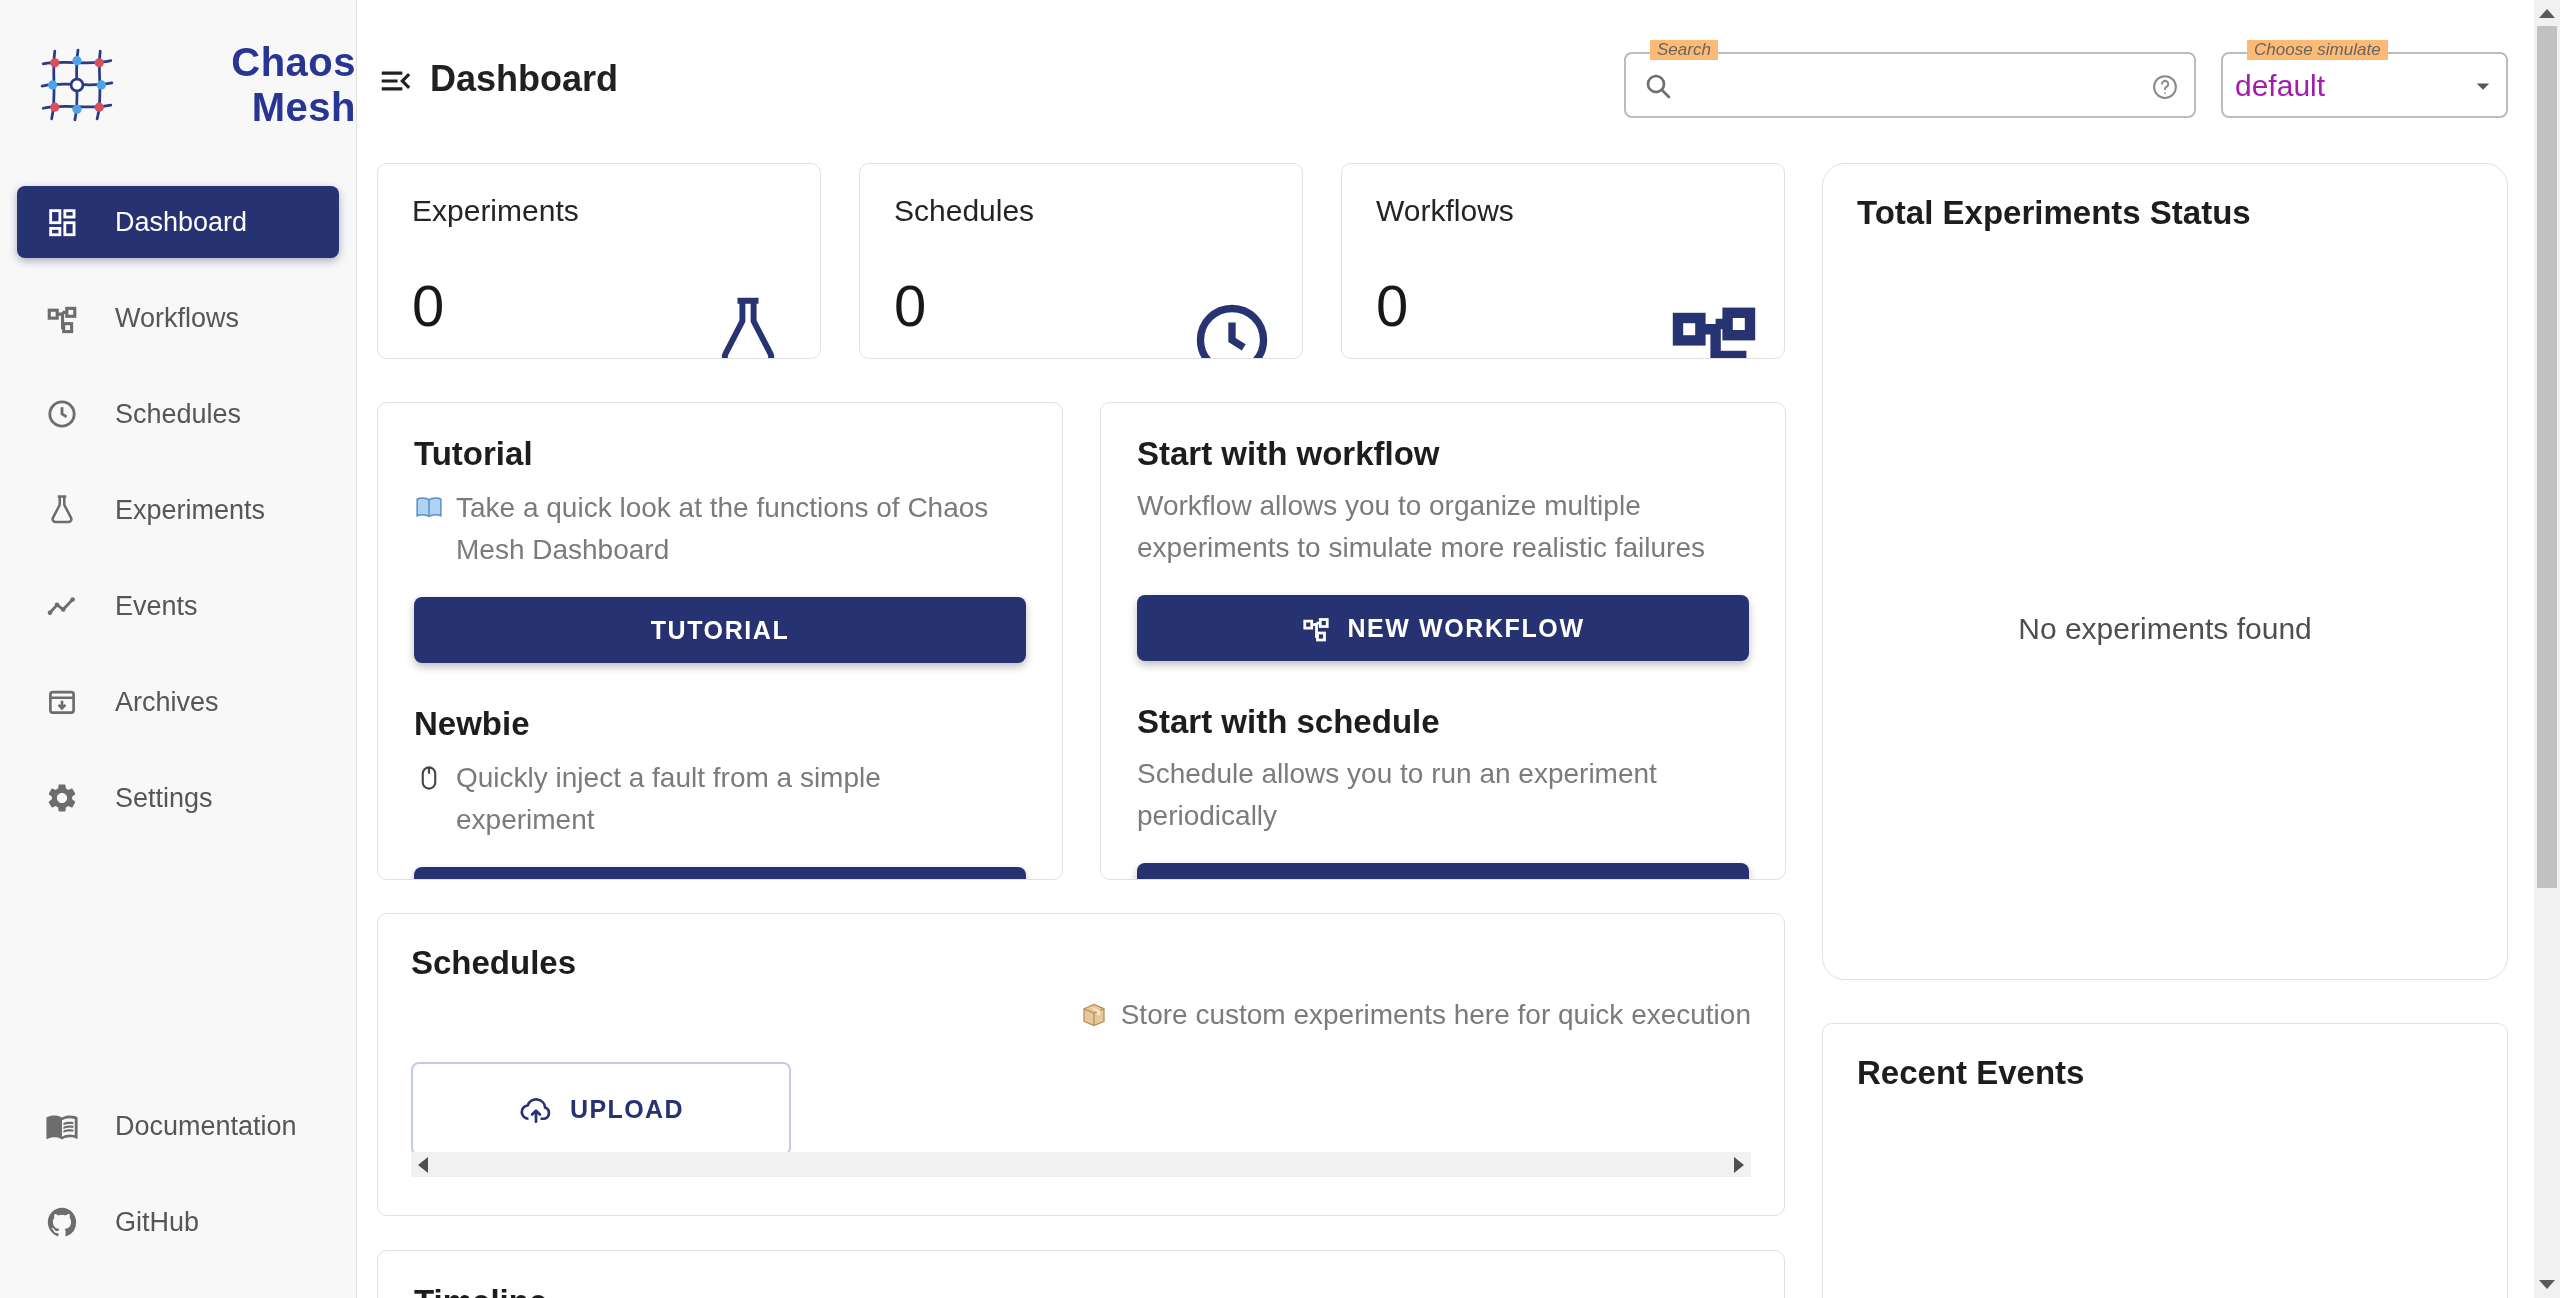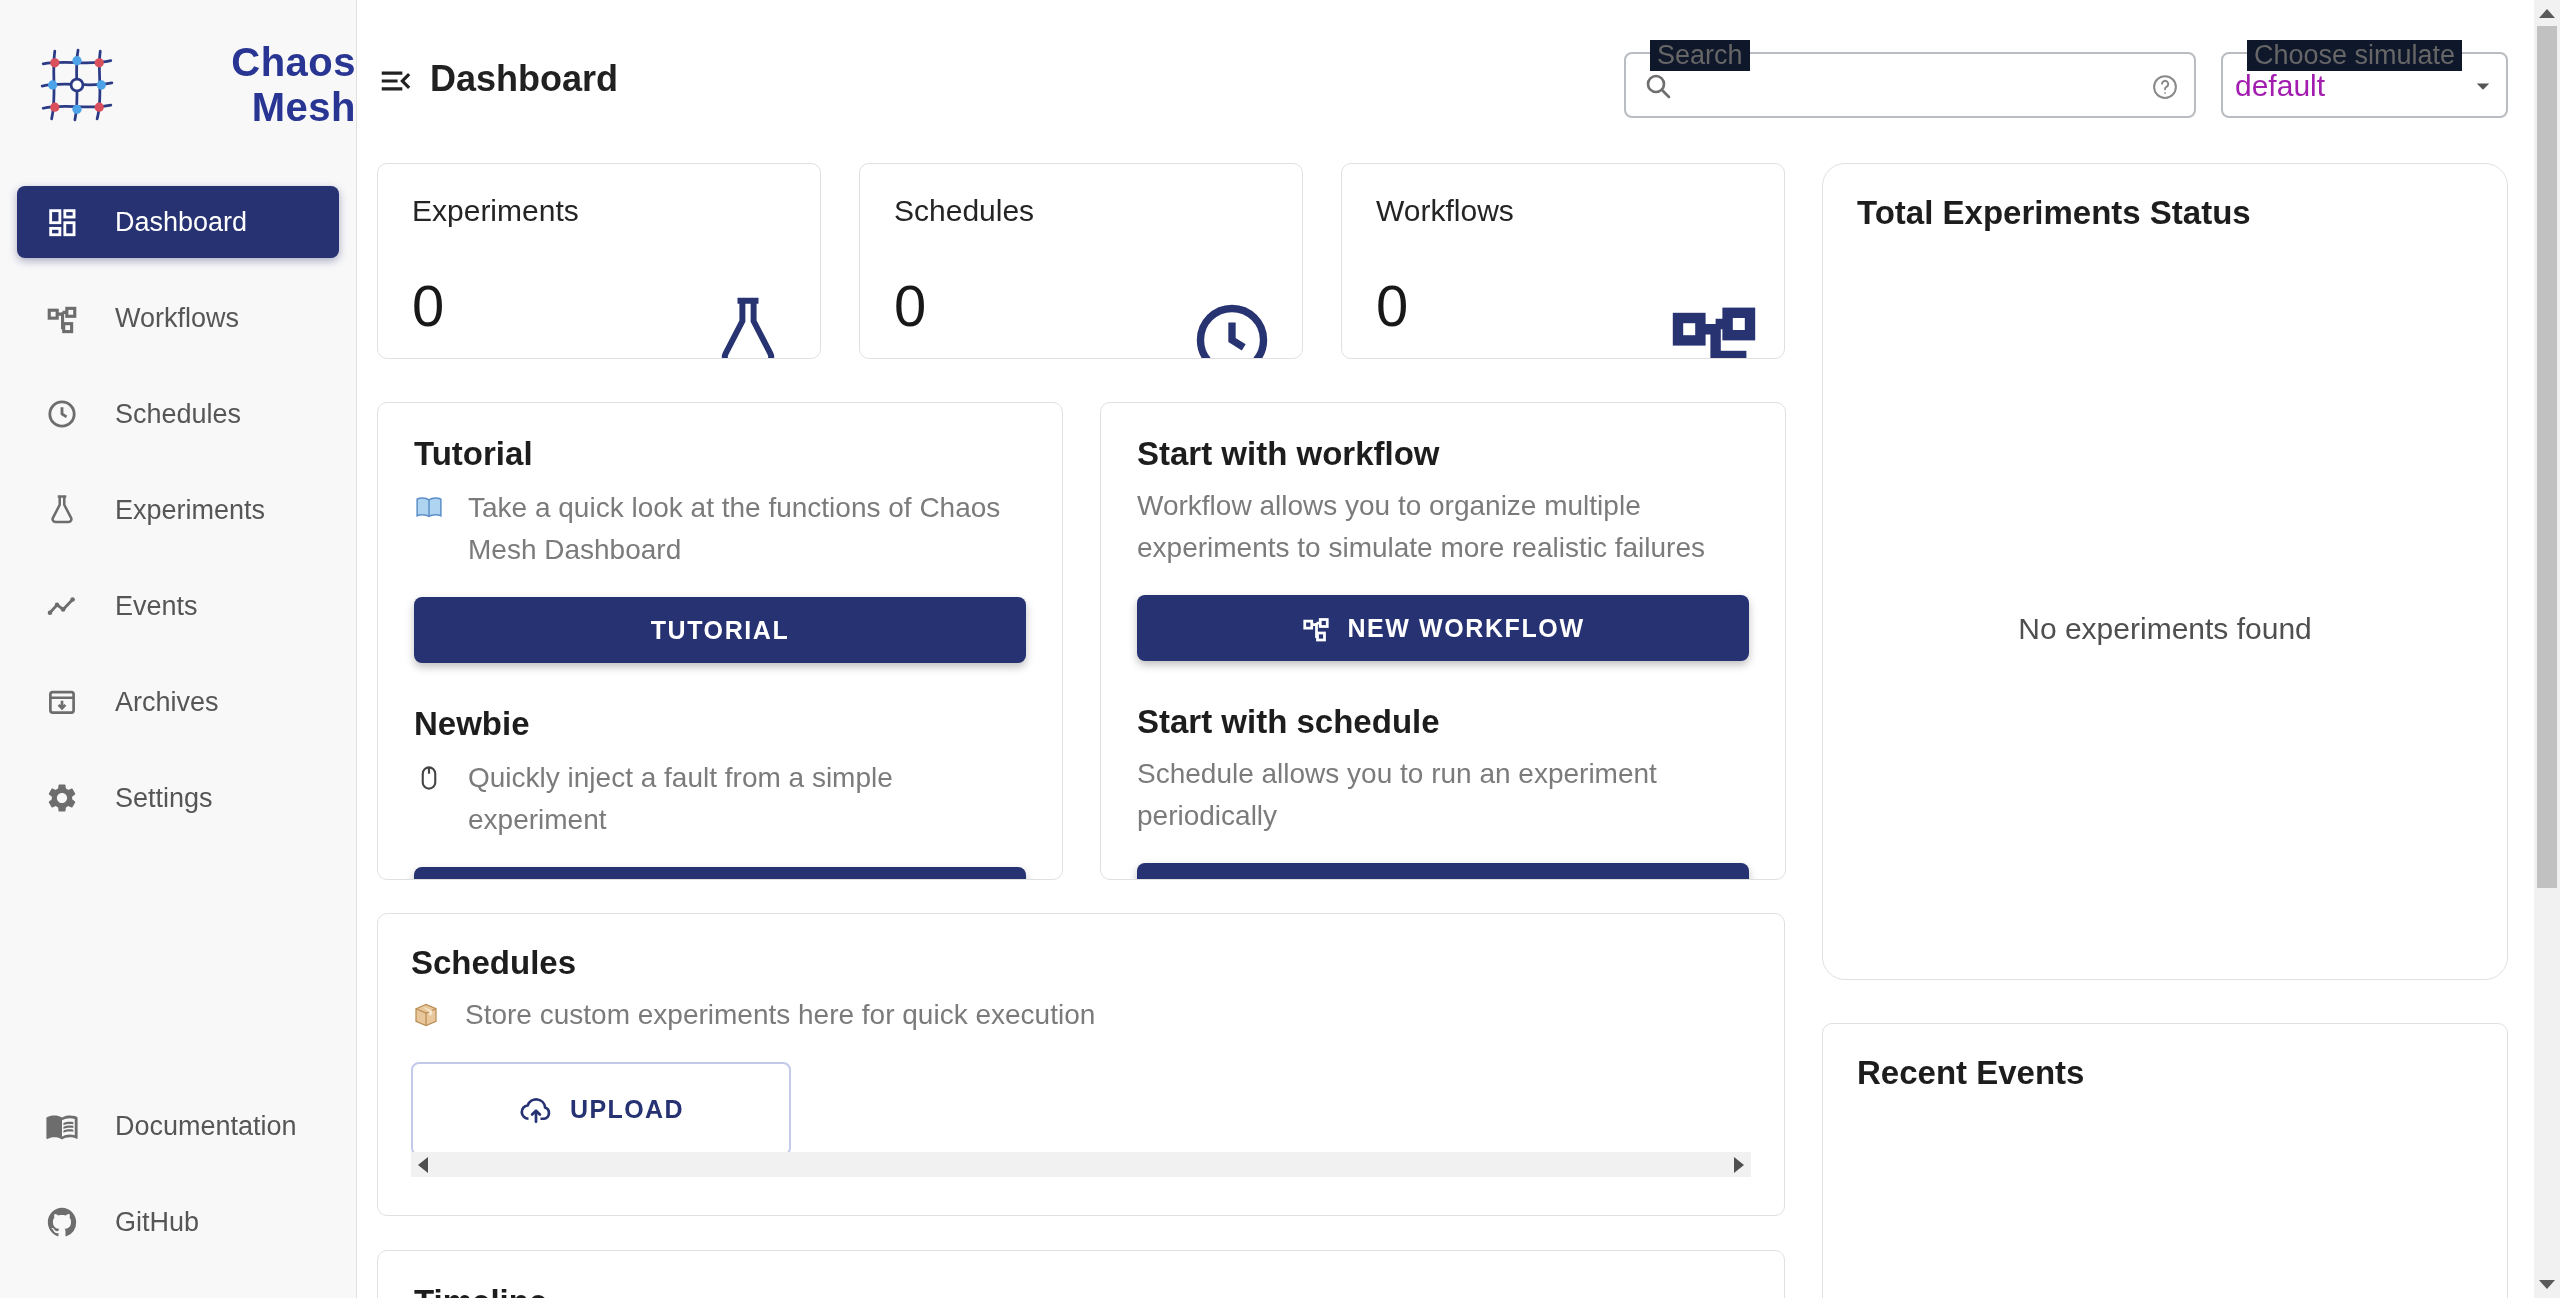--- a/index.html
+++ b/index.html
@@ -22,22 +22,22 @@
   .nav-item.active .nav-label{color:#fff;}
   .nav-bottom{position:absolute;left:0;right:0;top:1090px;}
 
   
   .menu-btn{position:absolute;left:377px;top:62px;width:38px;height:38px;color:#212121;cursor:pointer;}
   .menu-btn svg{width:38px;height:38px;}
   .page-title{position:absolute;left:430px;top:58px;font-size:36px;font-weight:700;color:#212121;}
 
   .search-box{position:absolute;left:1624px;top:52px;width:572px;height:66px;
               border:2px solid #b9bcc0;border-radius:8px;box-sizing:border-box;background:#fff;}
-  .field-label{position:absolute;left:24px;top:-14px;background:#0f172a;padding:0 7px;
-               font-size:27px;color:#666;}
+  .field-label{position:absolute;left:24px;top:-14px;background:#fdba74;padding:0 7px;
+               font-size:17px;color:#666;font-style:italic;}
   .search-box .sicon{position:absolute;left:16px;top:16px;width:32px;height:32px;color:#6f6f6f;}
   .search-box .sicon svg{width:32px;height:32px;}
   .search-input{position:absolute;left:58px;top:4px;width:440px;height:54px;border:none;outline:none;
                 font-size:28px;font-family:"Liberation Sans",sans-serif;background:transparent;}
   .search-box .hicon{position:absolute;right:14px;top:18px;width:30px;height:30px;color:#8a8a8a;cursor:pointer;}
   .search-box .hicon svg{width:30px;height:30px;}
 
   .ns-box{position:absolute;left:2221px;top:52px;width:287px;height:66px;
           border:2px solid #b9bcc0;border-radius:8px;box-sizing:border-box;background:#fff;cursor:pointer;}
   .ns-value{position:absolute;left:12px;top:15px;font-size:30px;color:#a21caf;}
@@ -58,21 +58,21 @@
   .stat-value{font-size:58px;color:#181818;margin-top:44px;}
   .stat-icon{position:absolute;color:#283472;}
   #stat-1 .stat-icon{right:30px;bottom:-18px;width:84px;height:84px;}
   #stat-2 .stat-icon{right:26px;bottom:-26px;width:88px;height:88px;}
   #stat-3 .stat-icon{right:22px;bottom:-30px;width:96px;height:96px;}
   .stat-icon svg{width:100%;height:100%;}
 
   #tutorial-card{left:377px;top:402px;width:686px;height:478px;}
   #start-card{left:1100px;top:402px;width:686px;height:478px;}
   .pad{padding:32px 36px;}
-  .desc{display:flex;gap:24px;margin-top:14px;align-items:flex-start;}
+  .desc{display:flex;gap:12px;margin-top:14px;align-items:flex-start;justify-content:flex-end;}
   .emoji{width:30px;height:30px;flex:none;margin-top:6px;}
   .emoji svg{width:30px;height:30px;}
   .btn{display:flex;align-items:center;justify-content:center;gap:16px;width:100%;height:66px;
        background:#263272;color:#fff;border:none;border-radius:8px;cursor:pointer;
        font-family:"Liberation Sans",sans-serif;font-size:25px;font-weight:700;letter-spacing:1.6px;
        box-shadow:0 4px 9px rgba(0,0,0,.25);margin-top:26px;}
   .btn .bicon{width:30px;height:30px;display:flex;}
   .btn .bicon svg{width:30px;height:30px;}
   .sect2{margin-top:42px;}
 

